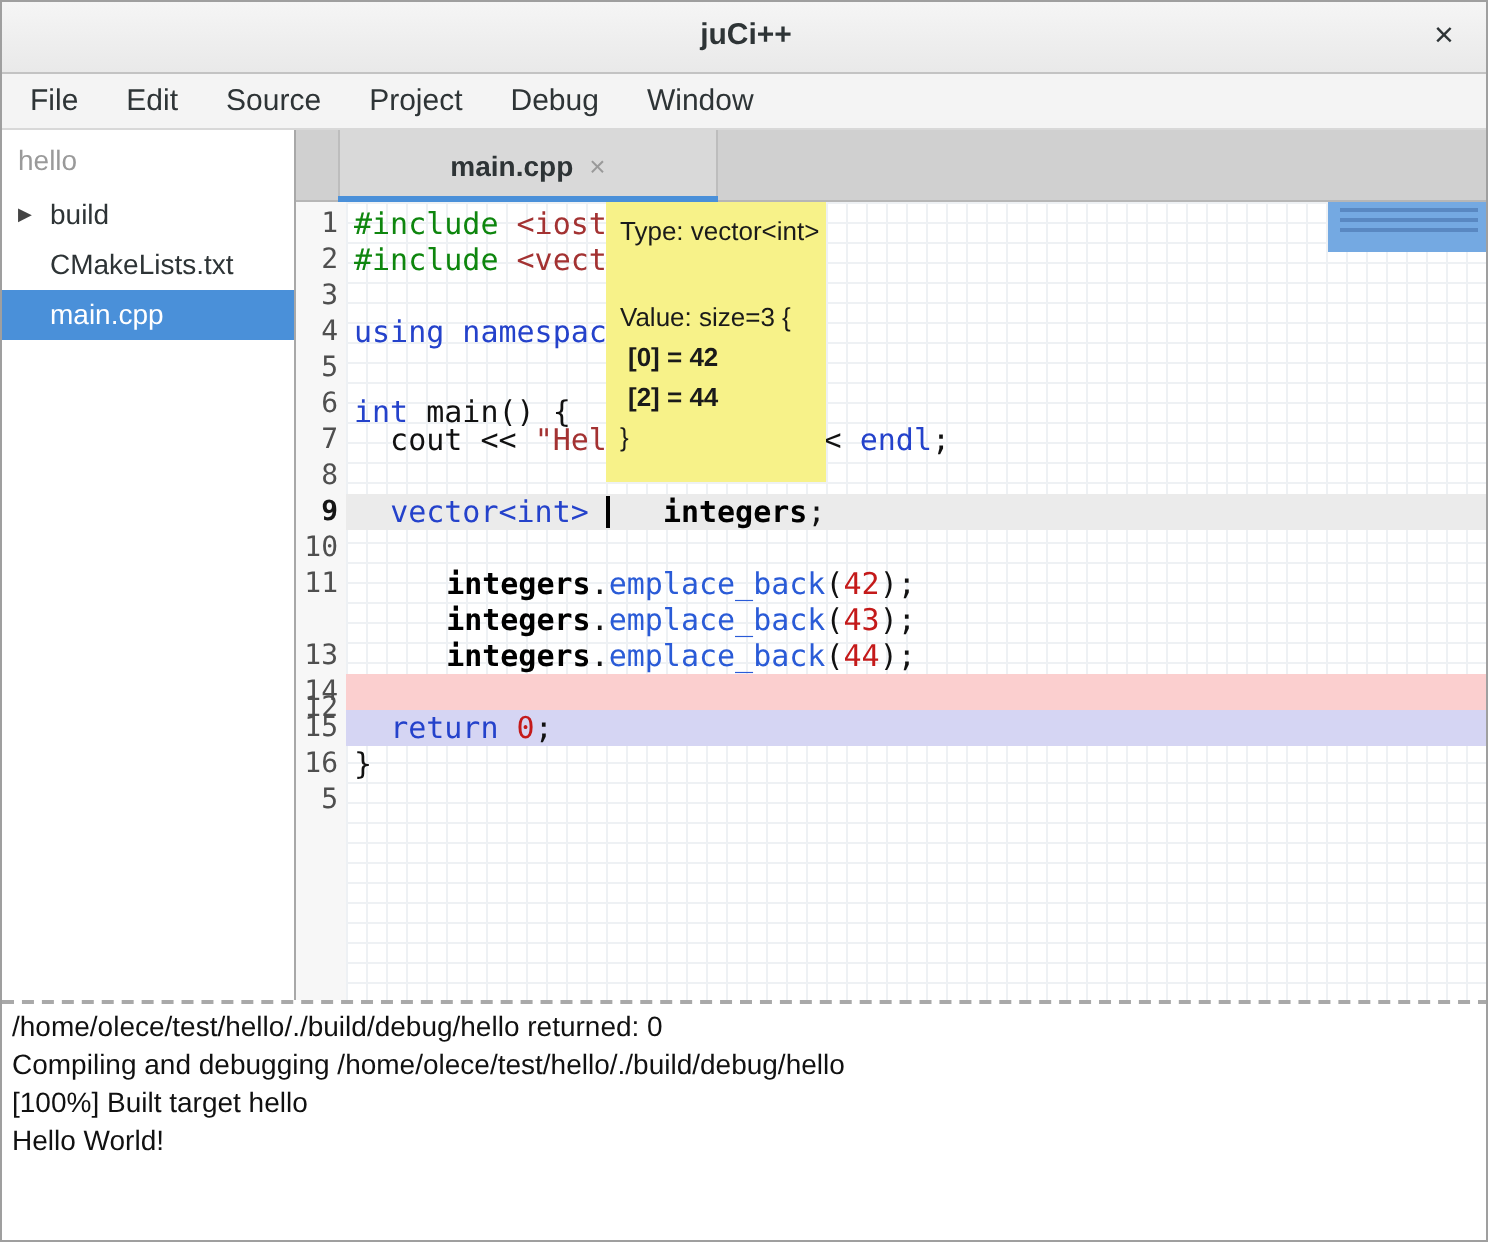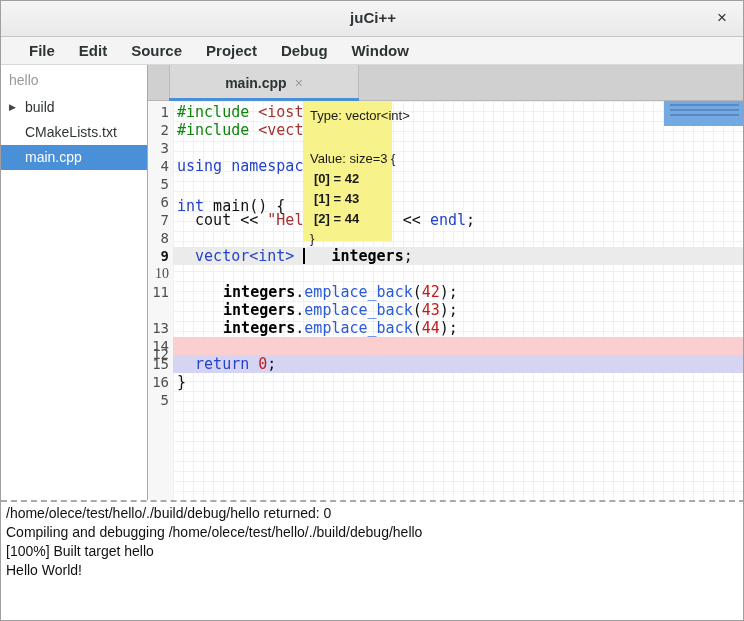--- a/index.html
+++ b/index.html
@@ -24,21 +24,21 @@
   .titlebar .close {
     position:absolute; right:12px; top:6px; width:22px; height:22px;
     text-align:center; line-height:22px; font-size:17px; color:#2e3436;
     cursor:default;
   }
 
   
   .menubar {
     position:absolute; left:0; top:36px; width:744px; height:28px;
     background:#f4f4f4; border-bottom:1px solid #d8d8d8;
-    display:flex; align-items:center; padding-left:16px;font-weight:bold;
+    display:flex; align-items:center; padding-left:2px;
   }
   .menu-item {
     padding:4px 12px; font-size:15px; color:#2e3436;
   }
 
   
   .sidebar {
     position:absolute; left:0; top:64px; width:147px; height:435px;
     background:#ffffff; border-right:1px solid #a8a8a8;
   }
@@ -109,21 +109,21 @@
   .tok-num { color:var(--num); }
   .tok-kw  { color:var(--kw); }
   .tok-fn  { color:var(--fn); }
   .tok-sym { color:#000; font-weight:bold;margin-left:28px; }
   .cursor {
     position:absolute; width:2px; height:16px; background:#000;
   }
 
   
   .debug-tooltip {
-    position:absolute; left:155px; top:0; width:89px; height:140px;
+    position:absolute; left:155px; top:0; width:110px; height:140px;
     background:var(--tooltip); color:#1a1a1a; font-size:13px;
     padding:5px 7px; line-height:20px;
   }
   .debug-tooltip .tt-type { line-height:19px; margin-bottom:24px; white-space:nowrap; }
   .debug-tooltip .tt-line { white-space:nowrap; }
   .debug-tooltip .tt-line.indent { padding-left:4px; font-weight:600; }
 
   
   .blue-overlay {
     position:absolute; left:516px; top:0; width:81px; height:25px;
@@ -207,21 +207,21 @@
     <div class="gutter" id="gutter">
         <div class="lnum" style="top: 2px;">1</div>
         <div class="lnum" style="top: 20px;">2</div>
         <div class="lnum" style="top: 38px;">3</div>
         <div class="lnum" style="top: 56px;">4</div>
         <div class="lnum" style="top: 74px;">5</div>
         <div class="lnum" style="top: 92px;">6</div>
         <div class="lnum" style="top: 110px;">7</div>
         <div class="lnum" style="top: 128px;">8</div>
         <div class="lnum current" style="top: 146px;">9</div>
-        <div class="lnum" style="top: 164px; font-family: Liberation Serif, serif;">10</div>
+        <div class="lnum" style="top: 164px;">10</div>
         <div class="lnum" style="top: 182px;">11</div>
         <div class="lnum" style="top: 200px; margin-top: 44px;">12</div>
         <div class="lnum" style="top: 218px;">13</div>
         <div class="lnum" style="top: 236px;">14</div>
         <div class="lnum" style="top: 254px;">15</div>
         <div class="lnum" style="top: 272px;">16</div>
         <div class="lnum" style="top: 290px;">5</div>
       </div>
     <div id="codelines">
         <div class="codeline" style="top: 2px;"><span class="tok-pp">#include </span><span class="tok-str">&lt;iostream&gt;</span></div>
@@ -242,21 +242,20 @@
         <div class="codeline" style="top: 272px;"><span>}</span></div>
         <div class="codeline" style="top: 290px;"></div>
       </div>
     <div class="cursor" id="cursor" style="left: 155.328px; top: 147px;"></div>
 
     <div class="debug-tooltip">
       <div class="tt-type">Type: vector&lt;int&gt;</div>
       <div id="tt-values">
           <div class="tt-line">Value: size=3 {</div>
           <div class="tt-line indent">[0] = 42</div>
-          <div class="tt-line indent">[1] = 43</div>
           <div class="tt-line indent">[2] = 44</div>
           <div class="tt-line">}</div>
         </div>
     </div>
 
     <div class="blue-overlay">
       <div class="streak"></div>
       <div class="streak"></div>
       <div class="streak"></div>
     </div>

